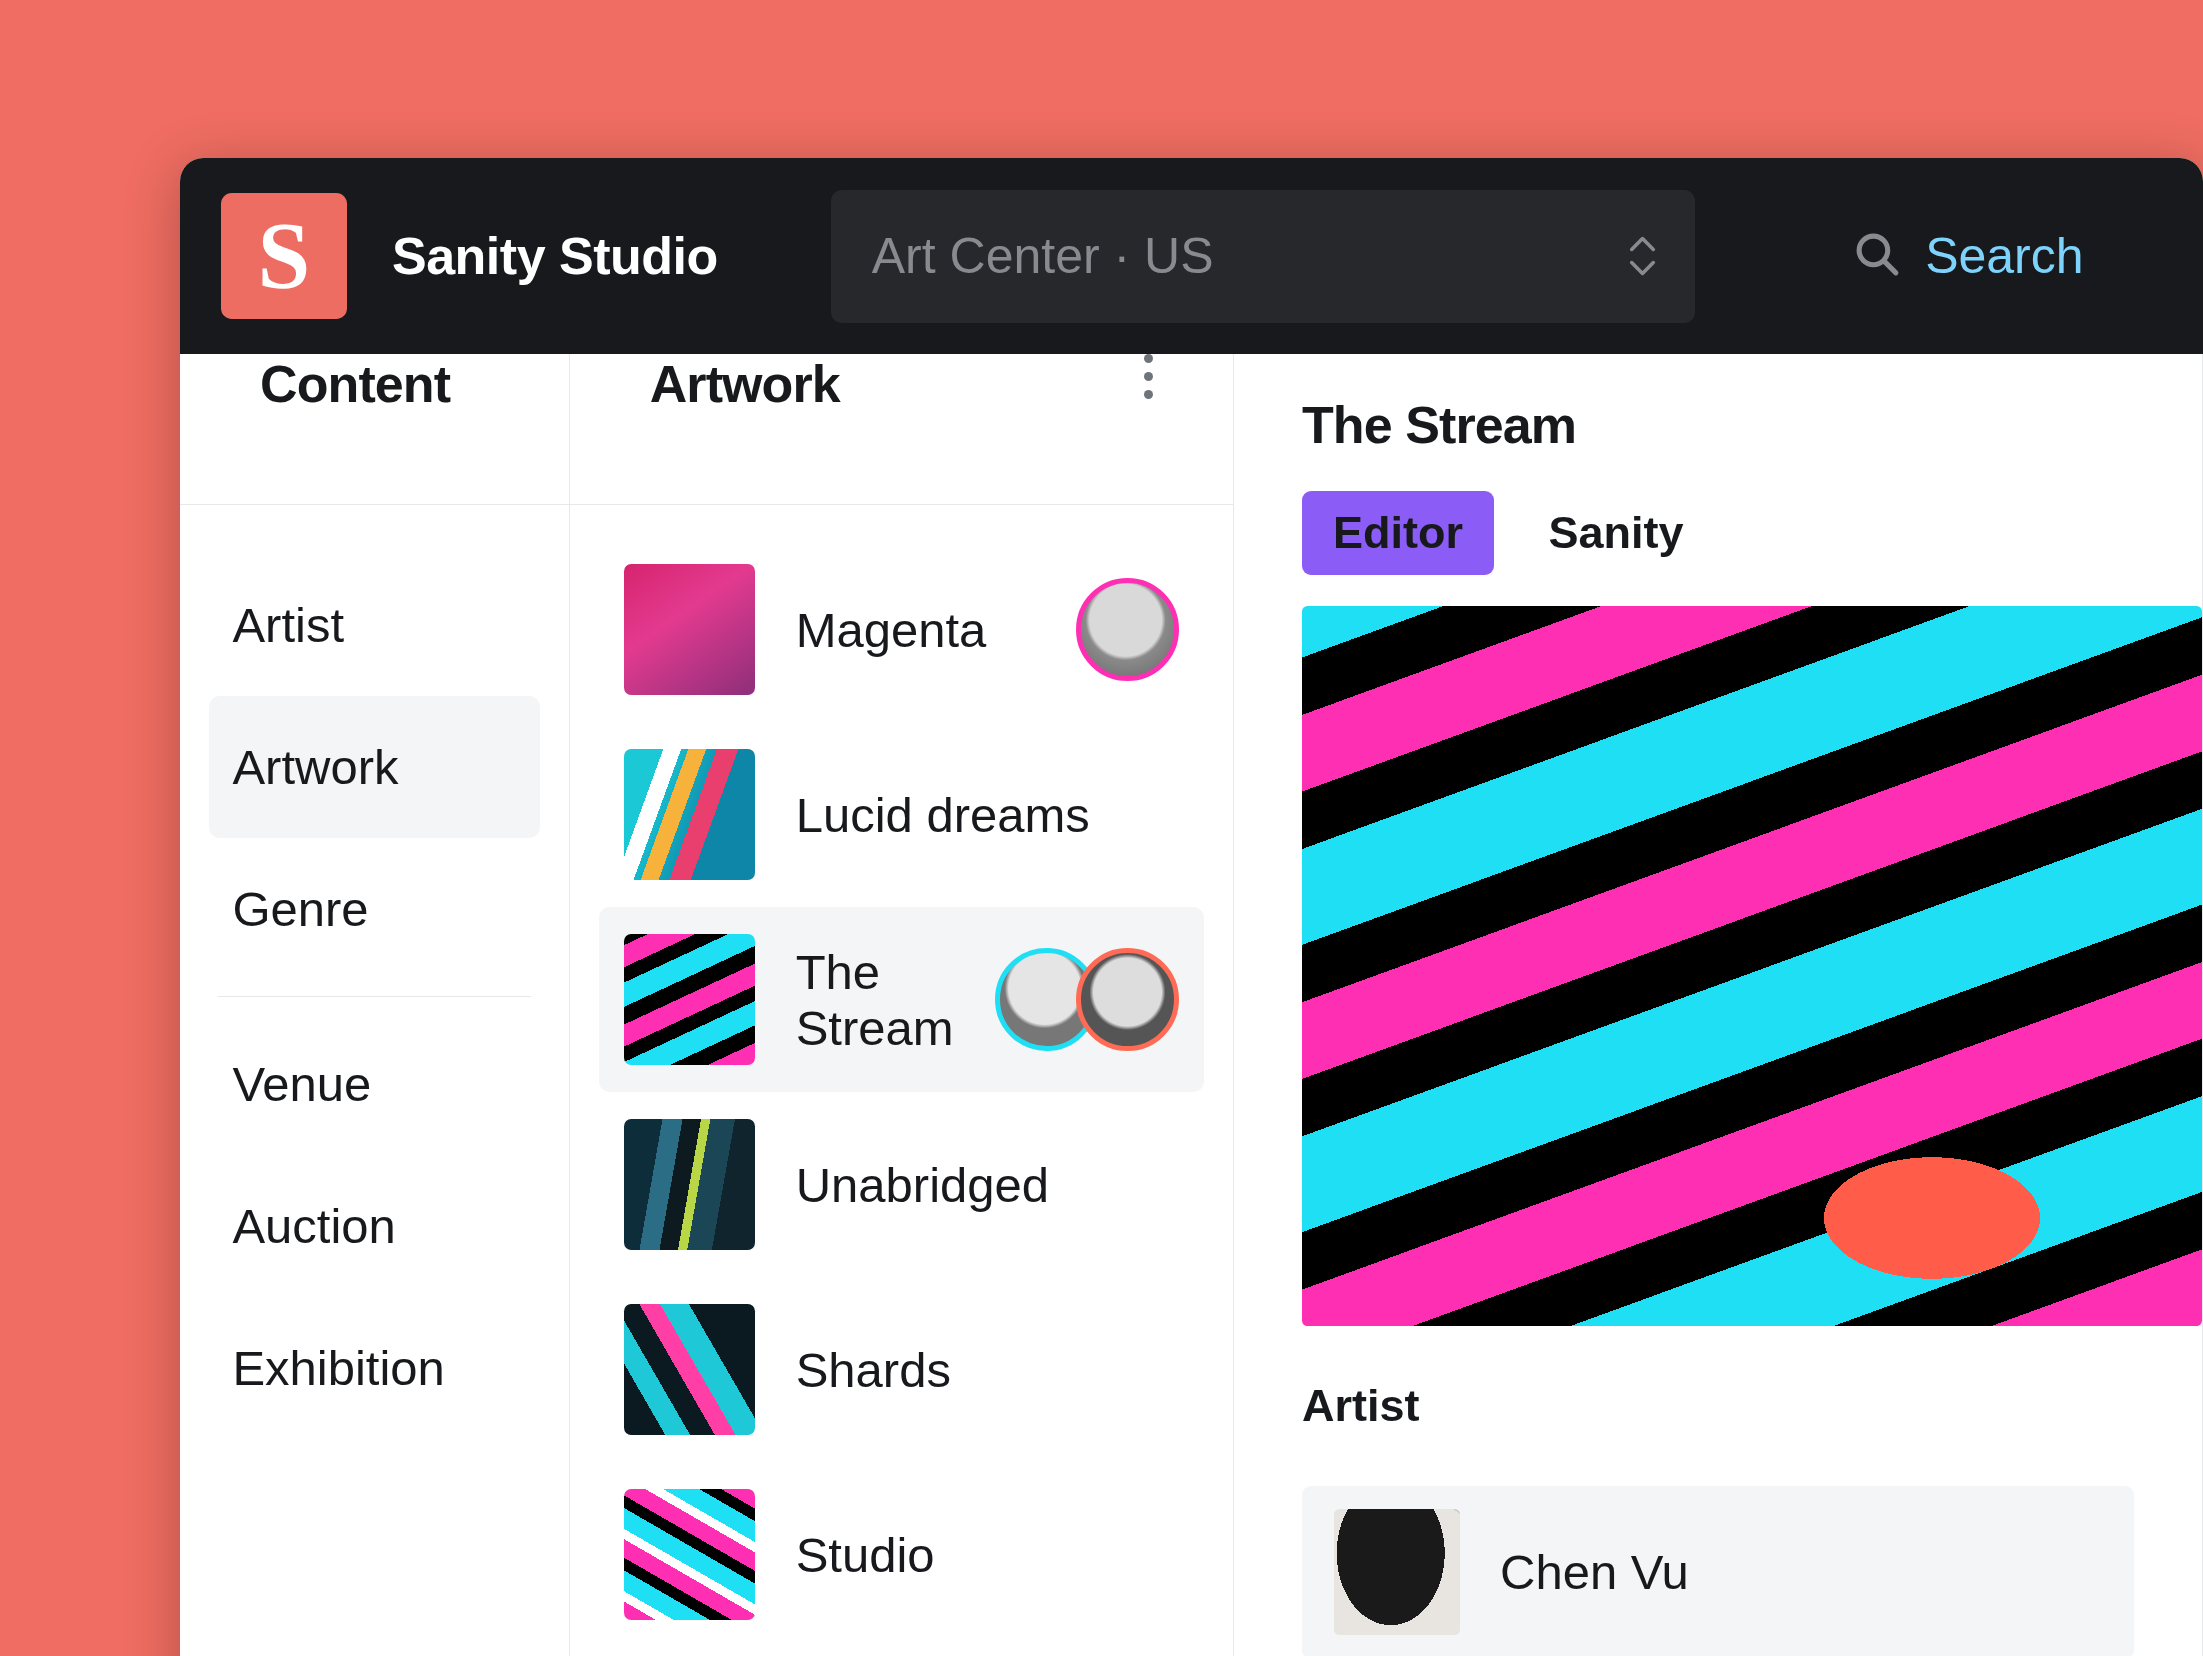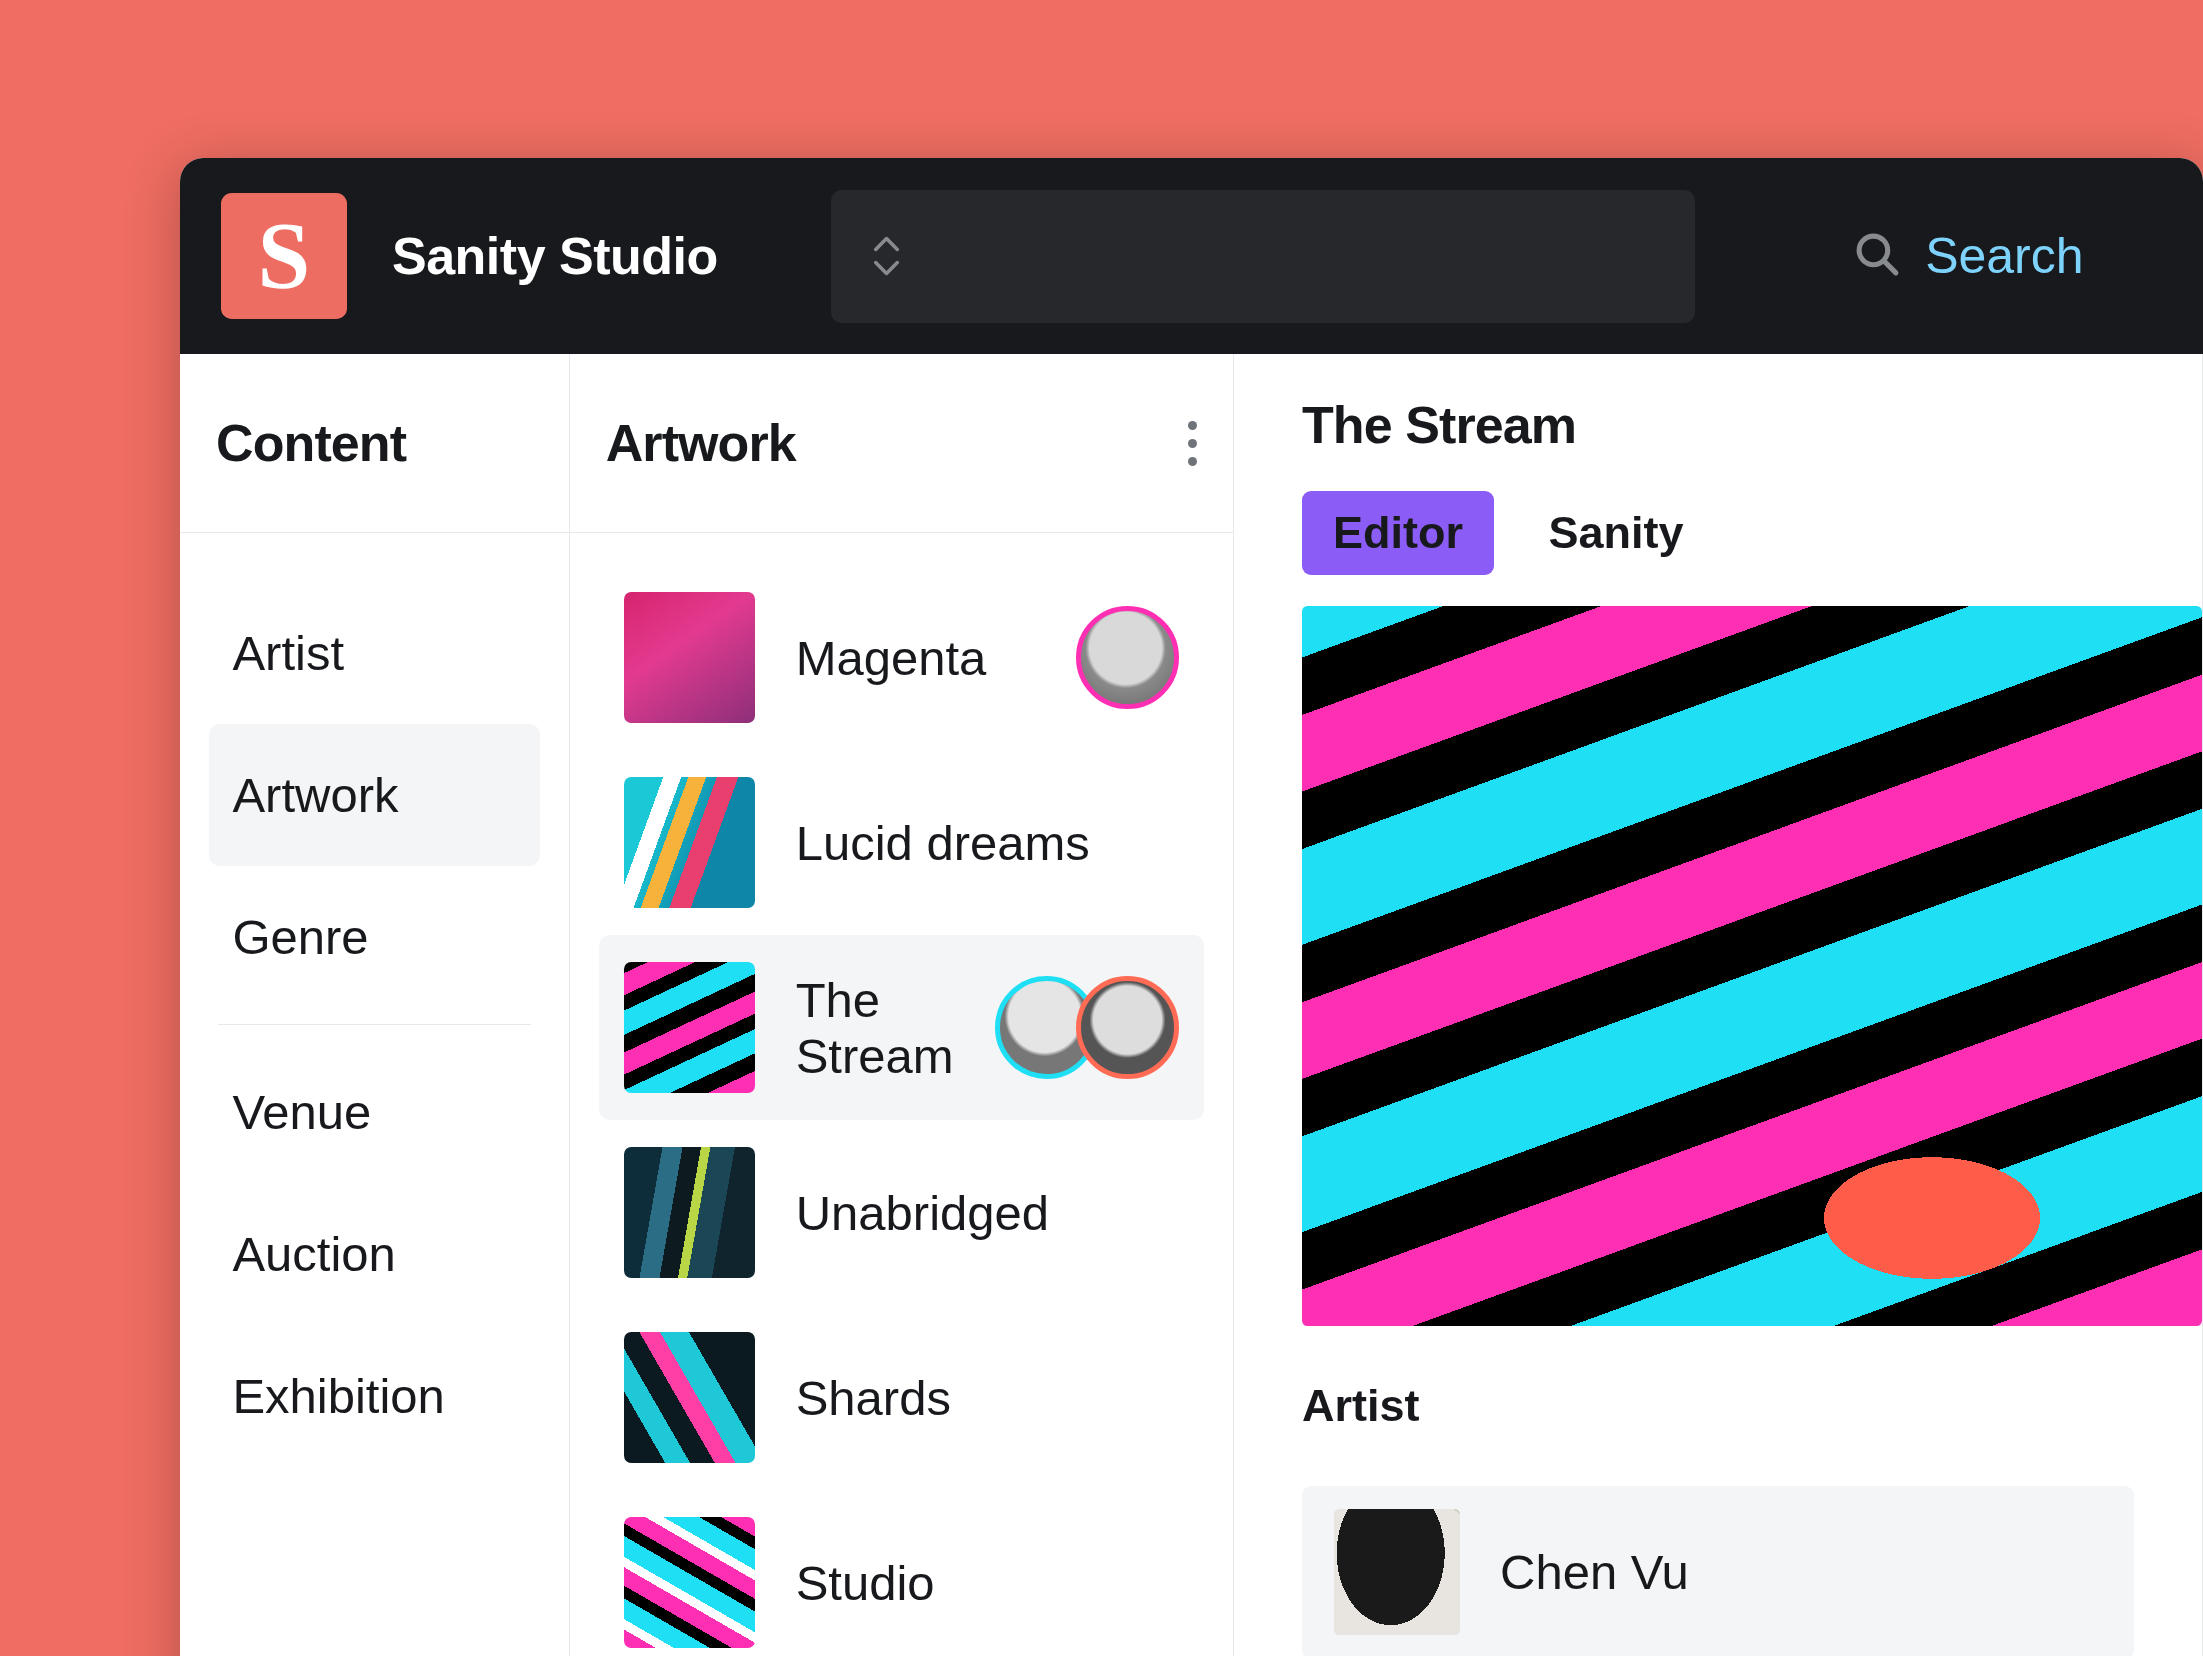--- a/index.html
+++ b/index.html
@@ -99,24 +99,24 @@
       height: 1530px;
       background: #fff;
     }
     .col {
       border-right: 1.8px solid #e6e8eb;
     }
     .col-sidebar { width: 666px; }
     .col-list { width: 923px; }
     .col-detail { flex: 1; }
     .col-header {
-      height: 179px;
-      display: flex;
-      align-items: center;
-      padding: 0 36px;
+      height: 151px;
+      display: flex;
+      align-items: flex-start;
+      padding: 0 80px;
       border-bottom: 1.8px solid #e6e8eb;
       justify-content: space-between;
     }
     .col-title {
       font-size: 52px;
       font-weight: 700;
       color: #17191c;
       letter-spacing: -0.9px;
     }
     .more-icon { 
@@ -281,20 +281,21 @@
 
 <div class="outer">
   <div class="window">
 
     <div class="header">
       <div class="logo">
         <span class="logo-s">S</span>
       </div>
       <div class="app-title">Sanity Studio</div>
       <div class="workspace-select">
+        <span class="workspace-text">Art Center · US</span>
         <span class="chevron-updown">
           <svg width="29" height="18" viewBox="0 0 32 20">
               <path d="M4 16 L16 4 L28 16" fill="none" stroke="currentColor" stroke-width="4" stroke-linecap="round" stroke-linejoin="round"></path>
             </svg>
           <svg width="29" height="18" viewBox="0 0 32 20">
               <path d="M4 4 L16 16 L28 4" fill="none" stroke="currentColor" stroke-width="4" stroke-linecap="round" stroke-linejoin="round"></path>
             </svg>
         </span>
       </div>
       <div class="search">

